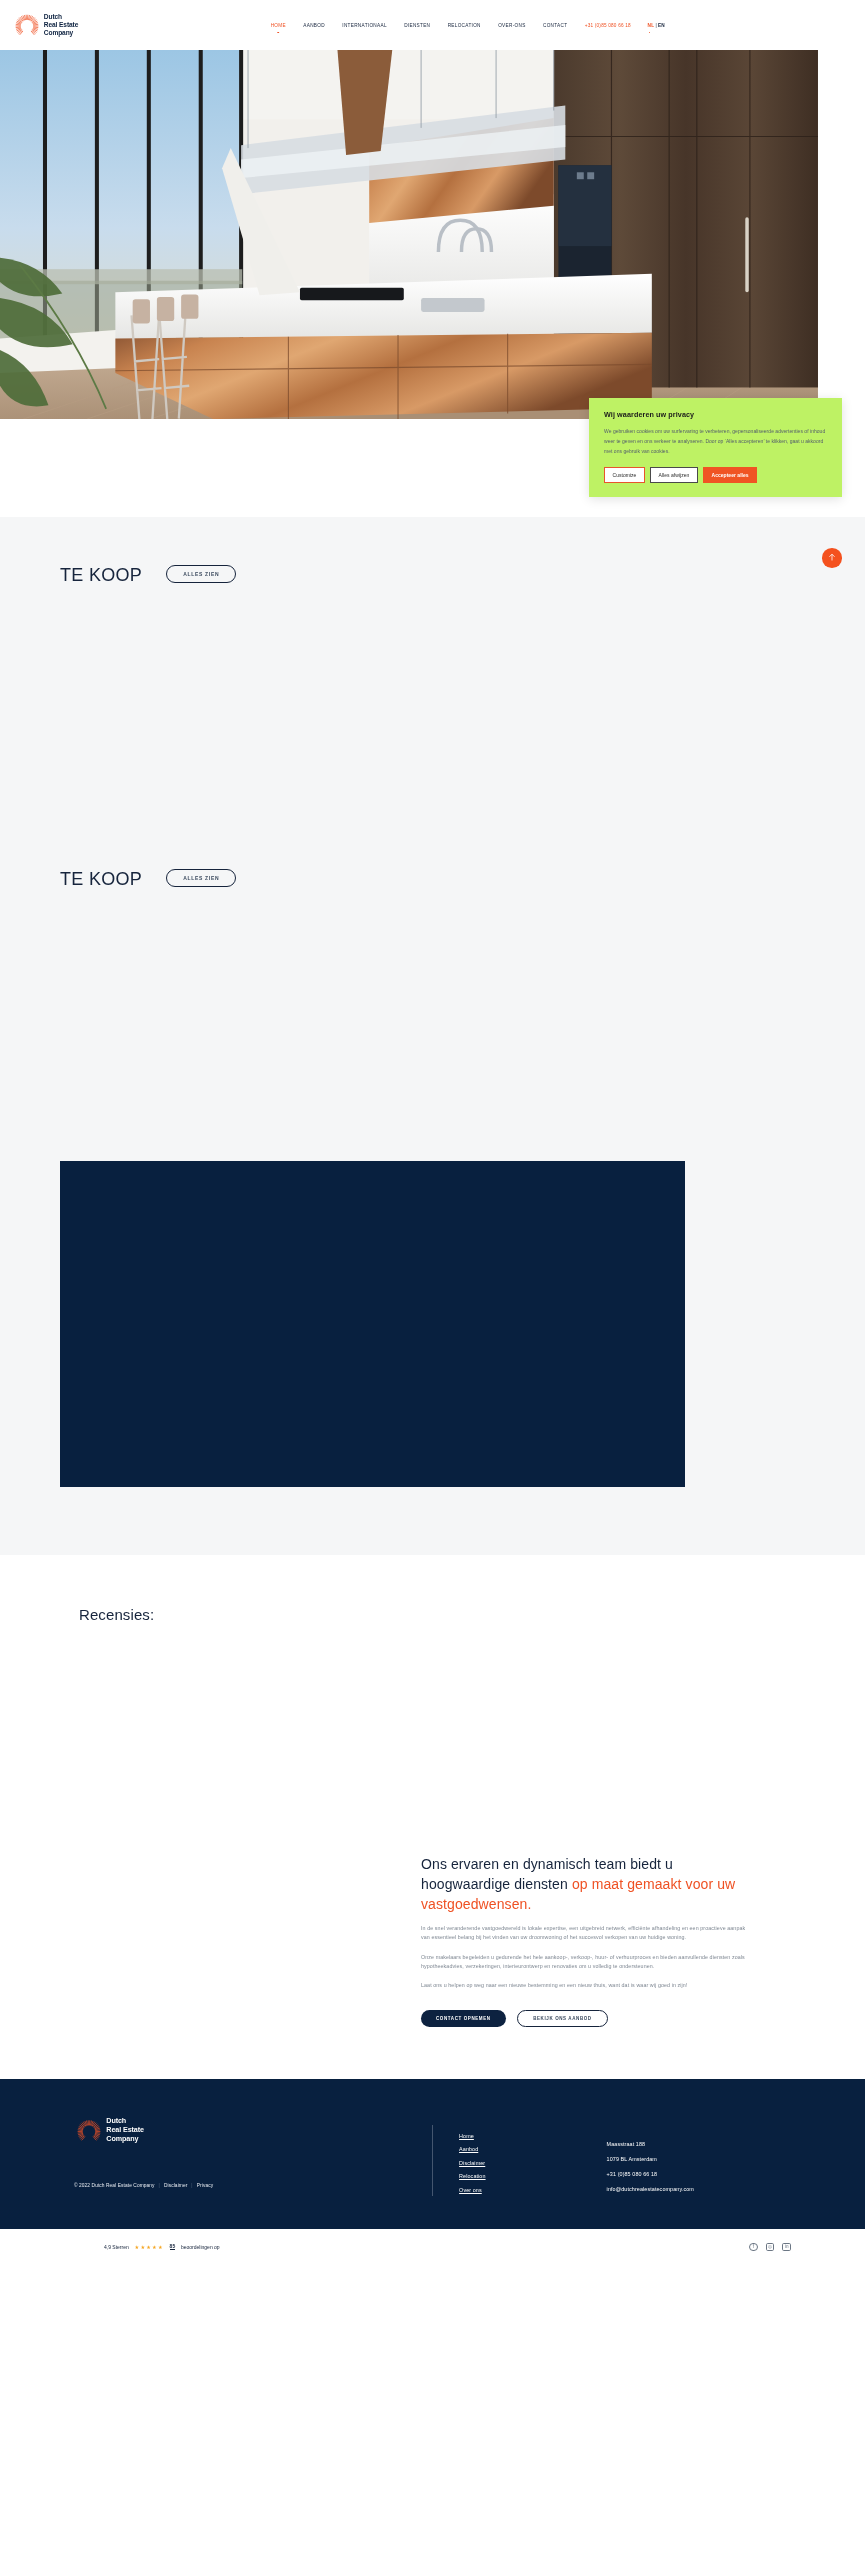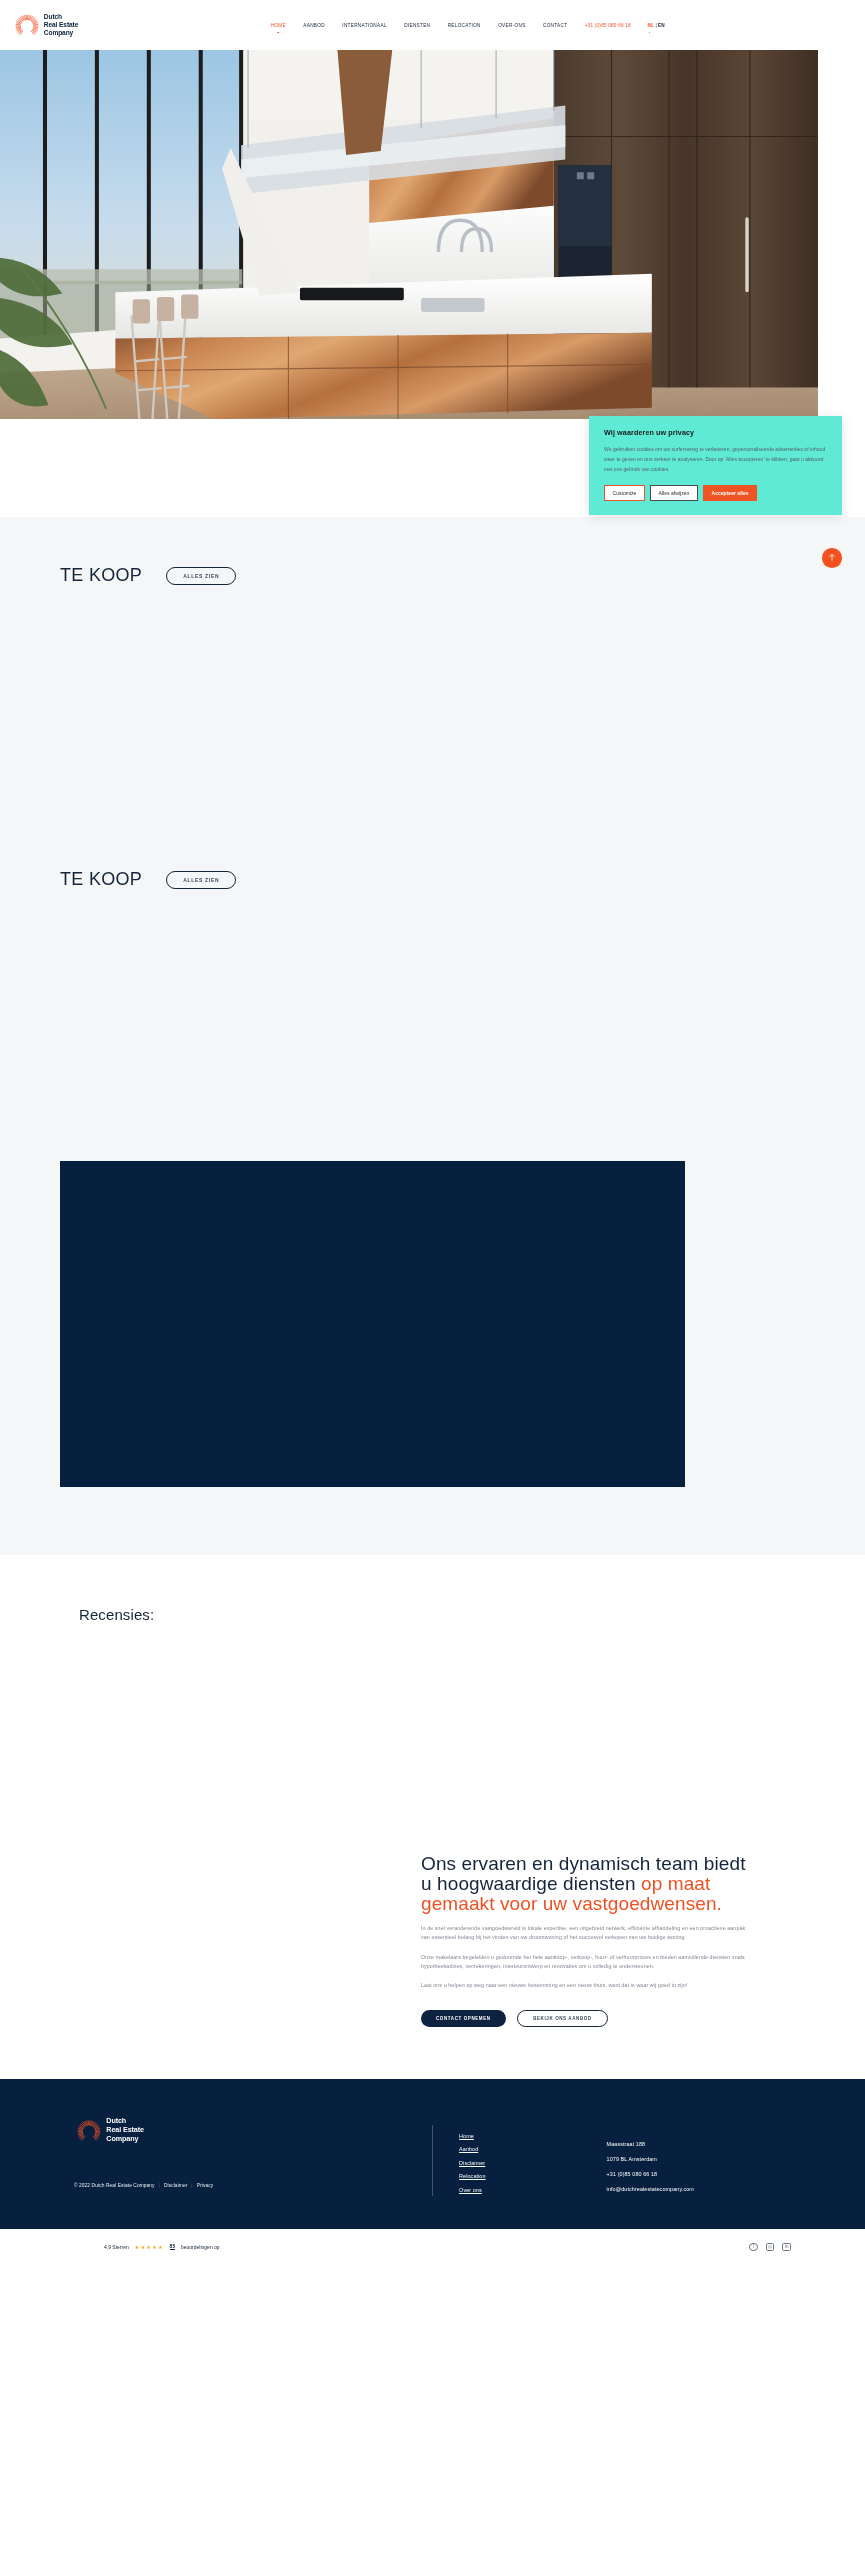--- a/index.html
+++ b/index.html
@@ -48,21 +48,21 @@
 
   
   .hero { width:818px; height:369px; position:relative; overflow:hidden; background:#cfd6dd; }
   .hero-img { position:absolute; inset:0; }
 
   
   .spacer-white { width:865px; height:98px; background:#ffffff; }
 
   
   .section-grey { width:865px; background:#f5f6f7; padding-top:0; }
-  .sec-head { display:flex; align-items:center; padding-left:60px; }
+  .sec-head { display:flex; padding-left:60px; }
   .sec-title {
     font-size:18px; font-weight:400; letter-spacing:0.3px; color:#16243c;
     font-family:"Liberation Sans", sans-serif;
   }
   .pill {
     margin-left:24px; border:0.6px solid #16243c; border-radius:23px;
     height:18px; padding:0 16px; display:inline-flex; align-items:center;
     font-size:5px; letter-spacing:0.7px; color:#3b4a5e; cursor:pointer;
     background:transparent; font-weight:bold;
   }
@@ -80,21 +80,21 @@
     font-size:15px; font-weight:400; color:#16243c; padding-left:60px;
     letter-spacing:0.1px;
   }
   .reviews-body { height:231px; }
 
   
   .about { width:865px; background:#ffffff; display:flex; padding-bottom:52px; }
   .about-left { width:421px; }
   .about-right { width:369px; padding-right:35px; }
   .about-head {
-    font-size:19px; line-height:20px; color:#16243c; font-weight:400;
+    font-size:14px; line-height:20px; color:#16243c; font-weight:400;
     letter-spacing:0.1px;
   }
   .about-head .accent { color:#ef5123; }
   .about-p {
     font-size:5.3px; line-height:9.5px; color:#7e8792; margin-top:9.8px;
     letter-spacing:0.1px;
   }
   .about-p:first-of-type { margin-top:15px; }
   .about-btns { display:flex; gap:11.5px; margin-top:19px; }
   .btn-solid {
@@ -138,21 +138,21 @@
   .soc {
     width:8.7px; height:8.7px; border:0.6px solid #6b7684; color:#6b7684;
     display:flex; align-items:center; justify-content:center; font-size:4.6px;
     cursor:pointer;
   }
   .soc.round { border-radius:50%; }
   .soc.rounded { border-radius:1.7px; }
 
   
   .cookie {
-    position:absolute; left:589px; top:416px; width:253px; background:#5eead4;
+    position:absolute; left:589px; top:398px; width:253px; background:#bef264;
     box-shadow:0 1.7px 10.4px rgba(0,0,0,0.12); padding:12px 15px 14px; z-index:60;
   }
   .cookie-title { font-size:7.2px; font-weight:bold; color:#1b1b1b; letter-spacing:0.1px; }
   .cookie-body {
     margin-top:8px; font-size:5px; line-height:9.8px; color:#55606c; letter-spacing:0.03px;
   }
   .cookie-btns { display:flex; gap:5.2px; margin-top:11px; }
   .ck-btn {
     font-size:5px; padding:4px 7.5px; cursor:pointer; background:#ffffff;
     letter-spacing:0.03px;

